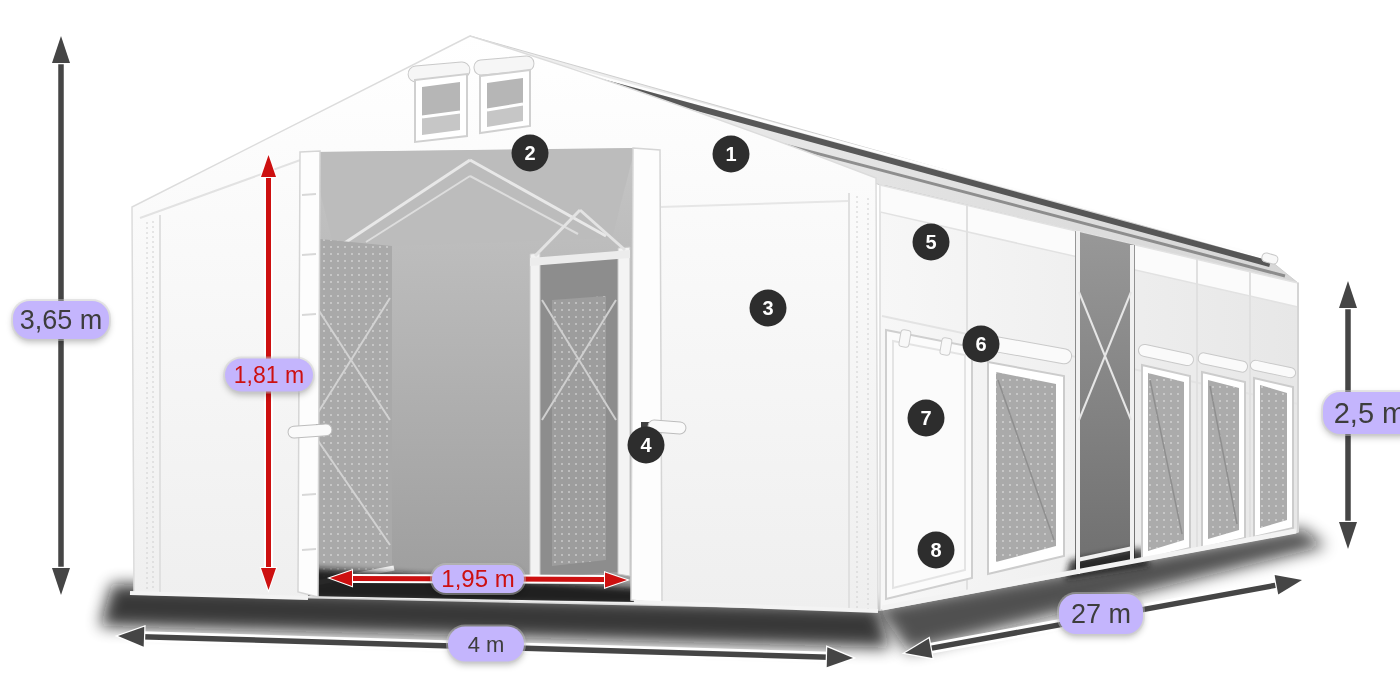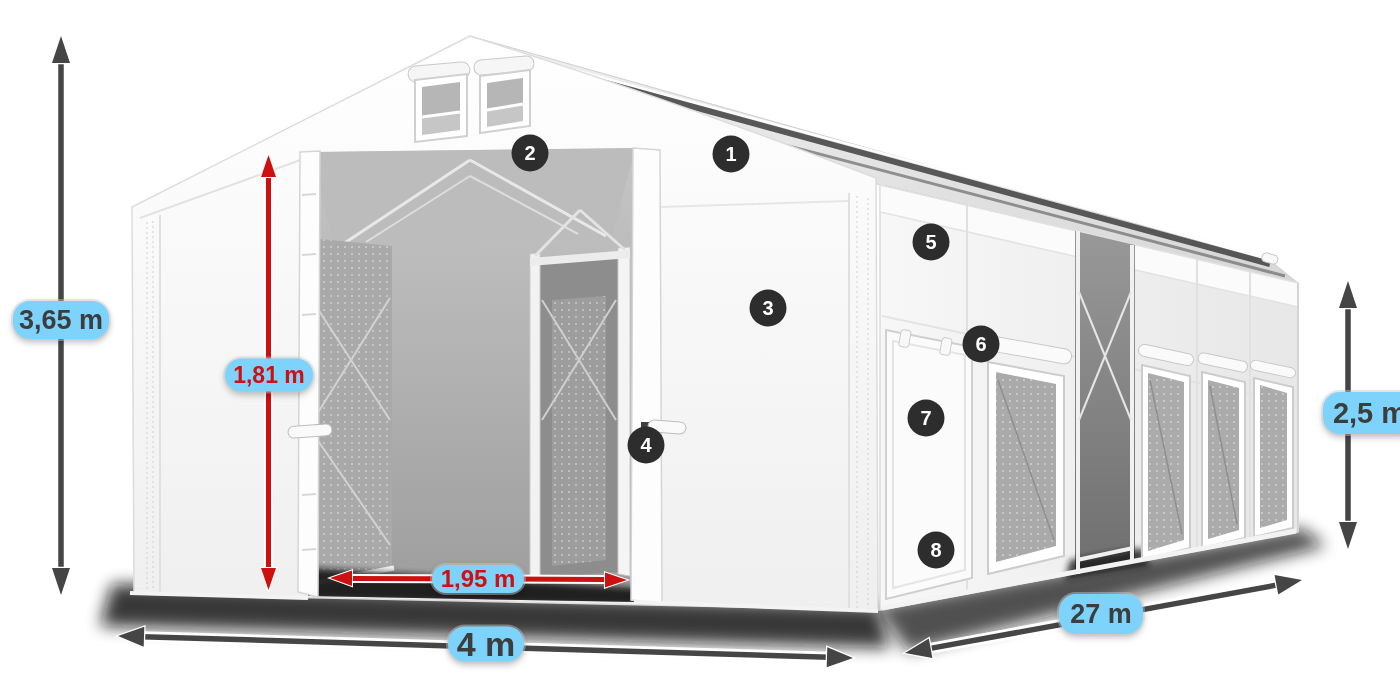--- a/index.html
+++ b/index.html
@@ -7,22 +7,22 @@
   .stage{position:relative;width:1400px;height:700px;font-family:"Liberation Sans",sans-serif;background:#fff;}
   .stage svg{position:absolute;left:0;top:0;}
   
   .cas{stroke:#fff;stroke-width:11;stroke-linecap:round;fill:none;}
   .casr{stroke:#fff;stroke-width:9;stroke-linecap:round;fill:none;}
   .dk{stroke:var(--arrow,#454545);stroke-width:5.5;fill:none;}
   .dkh{fill:var(--arrow,#454545);stroke:#fff;stroke-width:2.5;paint-order:stroke;}
   .rd{stroke:var(--red,#cd1010);stroke-width:5;fill:none;}
   .rdh{fill:var(--red,#cd1010);stroke:#fff;stroke-width:2;paint-order:stroke;}
   
-  .pill{position:absolute;transform:translate(-50%,-50%);background:#7dd3fc;border-radius:17px;
-        display:flex;align-items:center;justify-content:center;font-weight:bold;white-space:nowrap;
+  .pill{position:absolute;transform:translate(-50%,-50%);background:#c4b5fd;border-radius:17px;
+        display:flex;align-items:center;justify-content:center;font-weight:normal;white-space:nowrap;
         color:var(--ink,#3d3d3d);
         box-shadow:0 0 0 2px rgba(205,205,205,.45), 0 3px 7px rgba(0,0,0,.28);}
   .pill.red{color:var(--red,#cd1010);}
   
   .callout{position:absolute;transform:translate(-50%,-50%);width:37px;height:37px;border-radius:50%;
            background:var(--callout-bg,#2d2d2d);color:var(--callout-text,#fff);
            display:flex;align-items:center;justify-content:center;
            font-weight:bold;font-size:20px;cursor:pointer;}
 </style>
 </head>
@@ -258,21 +258,21 @@
       <line x1="351" y1="578.5" x2="606" y2="579.5" class="casr"></line>
       <line x1="352" y1="578.5" x2="605" y2="579.5" class="rd"></line>
       <path d="M330,578 L352,570.5 L352,586 Z" class="rdh"></path>
       <path d="M627,580 L605,572.5 L605,587.5 Z" class="rdh"></path>
     </g>
   </svg>
 
   <div class="pill" style="left:61px;top:320px;width:96px;height:38px;font-size:27px;">3,65 m</div>
   <div class="pill red" style="left:269px;top:375px;width:88px;height:33px;font-size:23px;">1,81 m</div>
   <div class="pill red" style="left:478px;top:579px;width:92px;height:28px;font-size:24px;">1,95 m</div>
-  <div class="pill" style="left:486px;top:644px;width:76px;height:35px;font-size:34px;">4 m</div>
+  <div class="pill" style="left:486px;top:644px;width:76px;height:35px;font-size:22px;">4 m</div>
   <div class="pill" style="left:1101px;top:614px;width:84px;height:40px;font-size:27px;text-align:right;">27 m</div>
   <div class="pill" style="left:1348px;top:413px;width:94px;height:42px;font-size:29px;margin-left:22px;">2,5 m</div>
 
   <div class="callout" style="left:731px;top:154px;">1</div>
   <div class="callout" style="left:530px;top:153px;">2</div>
   <div class="callout" style="left:768px;top:308px;">3</div>
   <div class="callout" style="left:646px;top:445px;">4</div>
   <div class="callout" style="left:931px;top:242px;">5</div>
   <div class="callout" style="left:981px;top:344px;">6</div>
   <div class="callout" style="left:926px;top:418px;">7</div>

